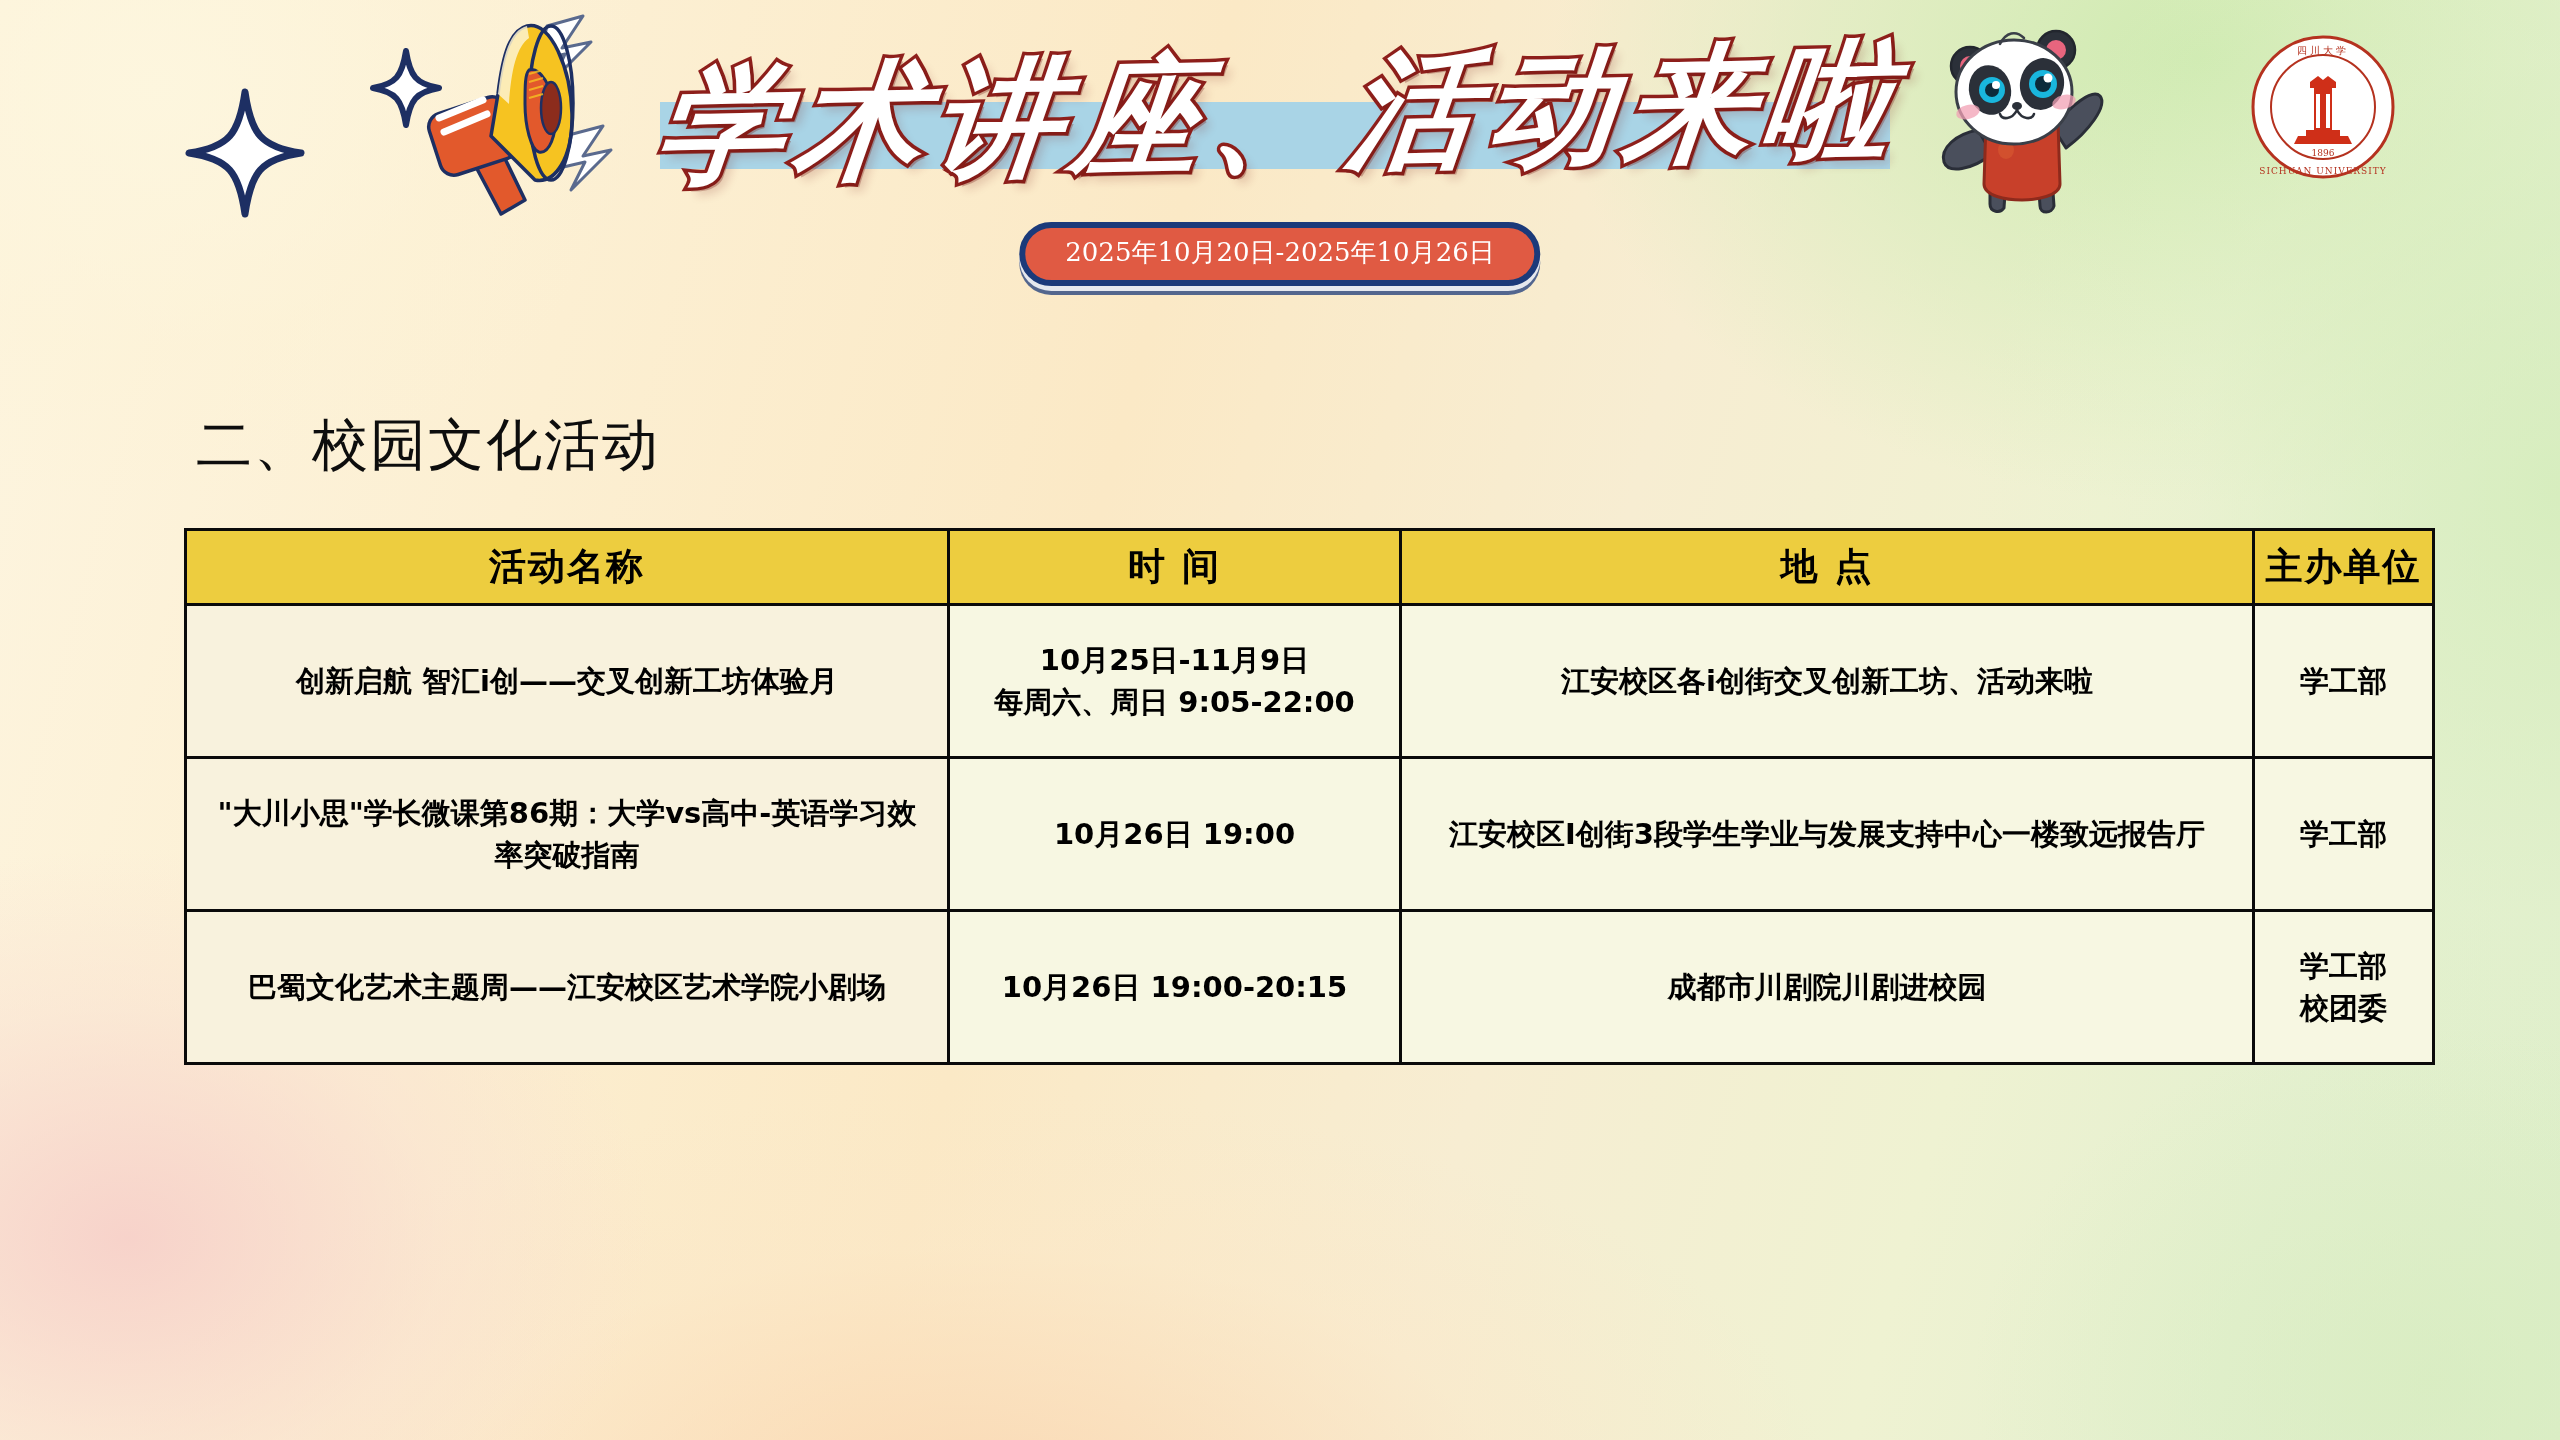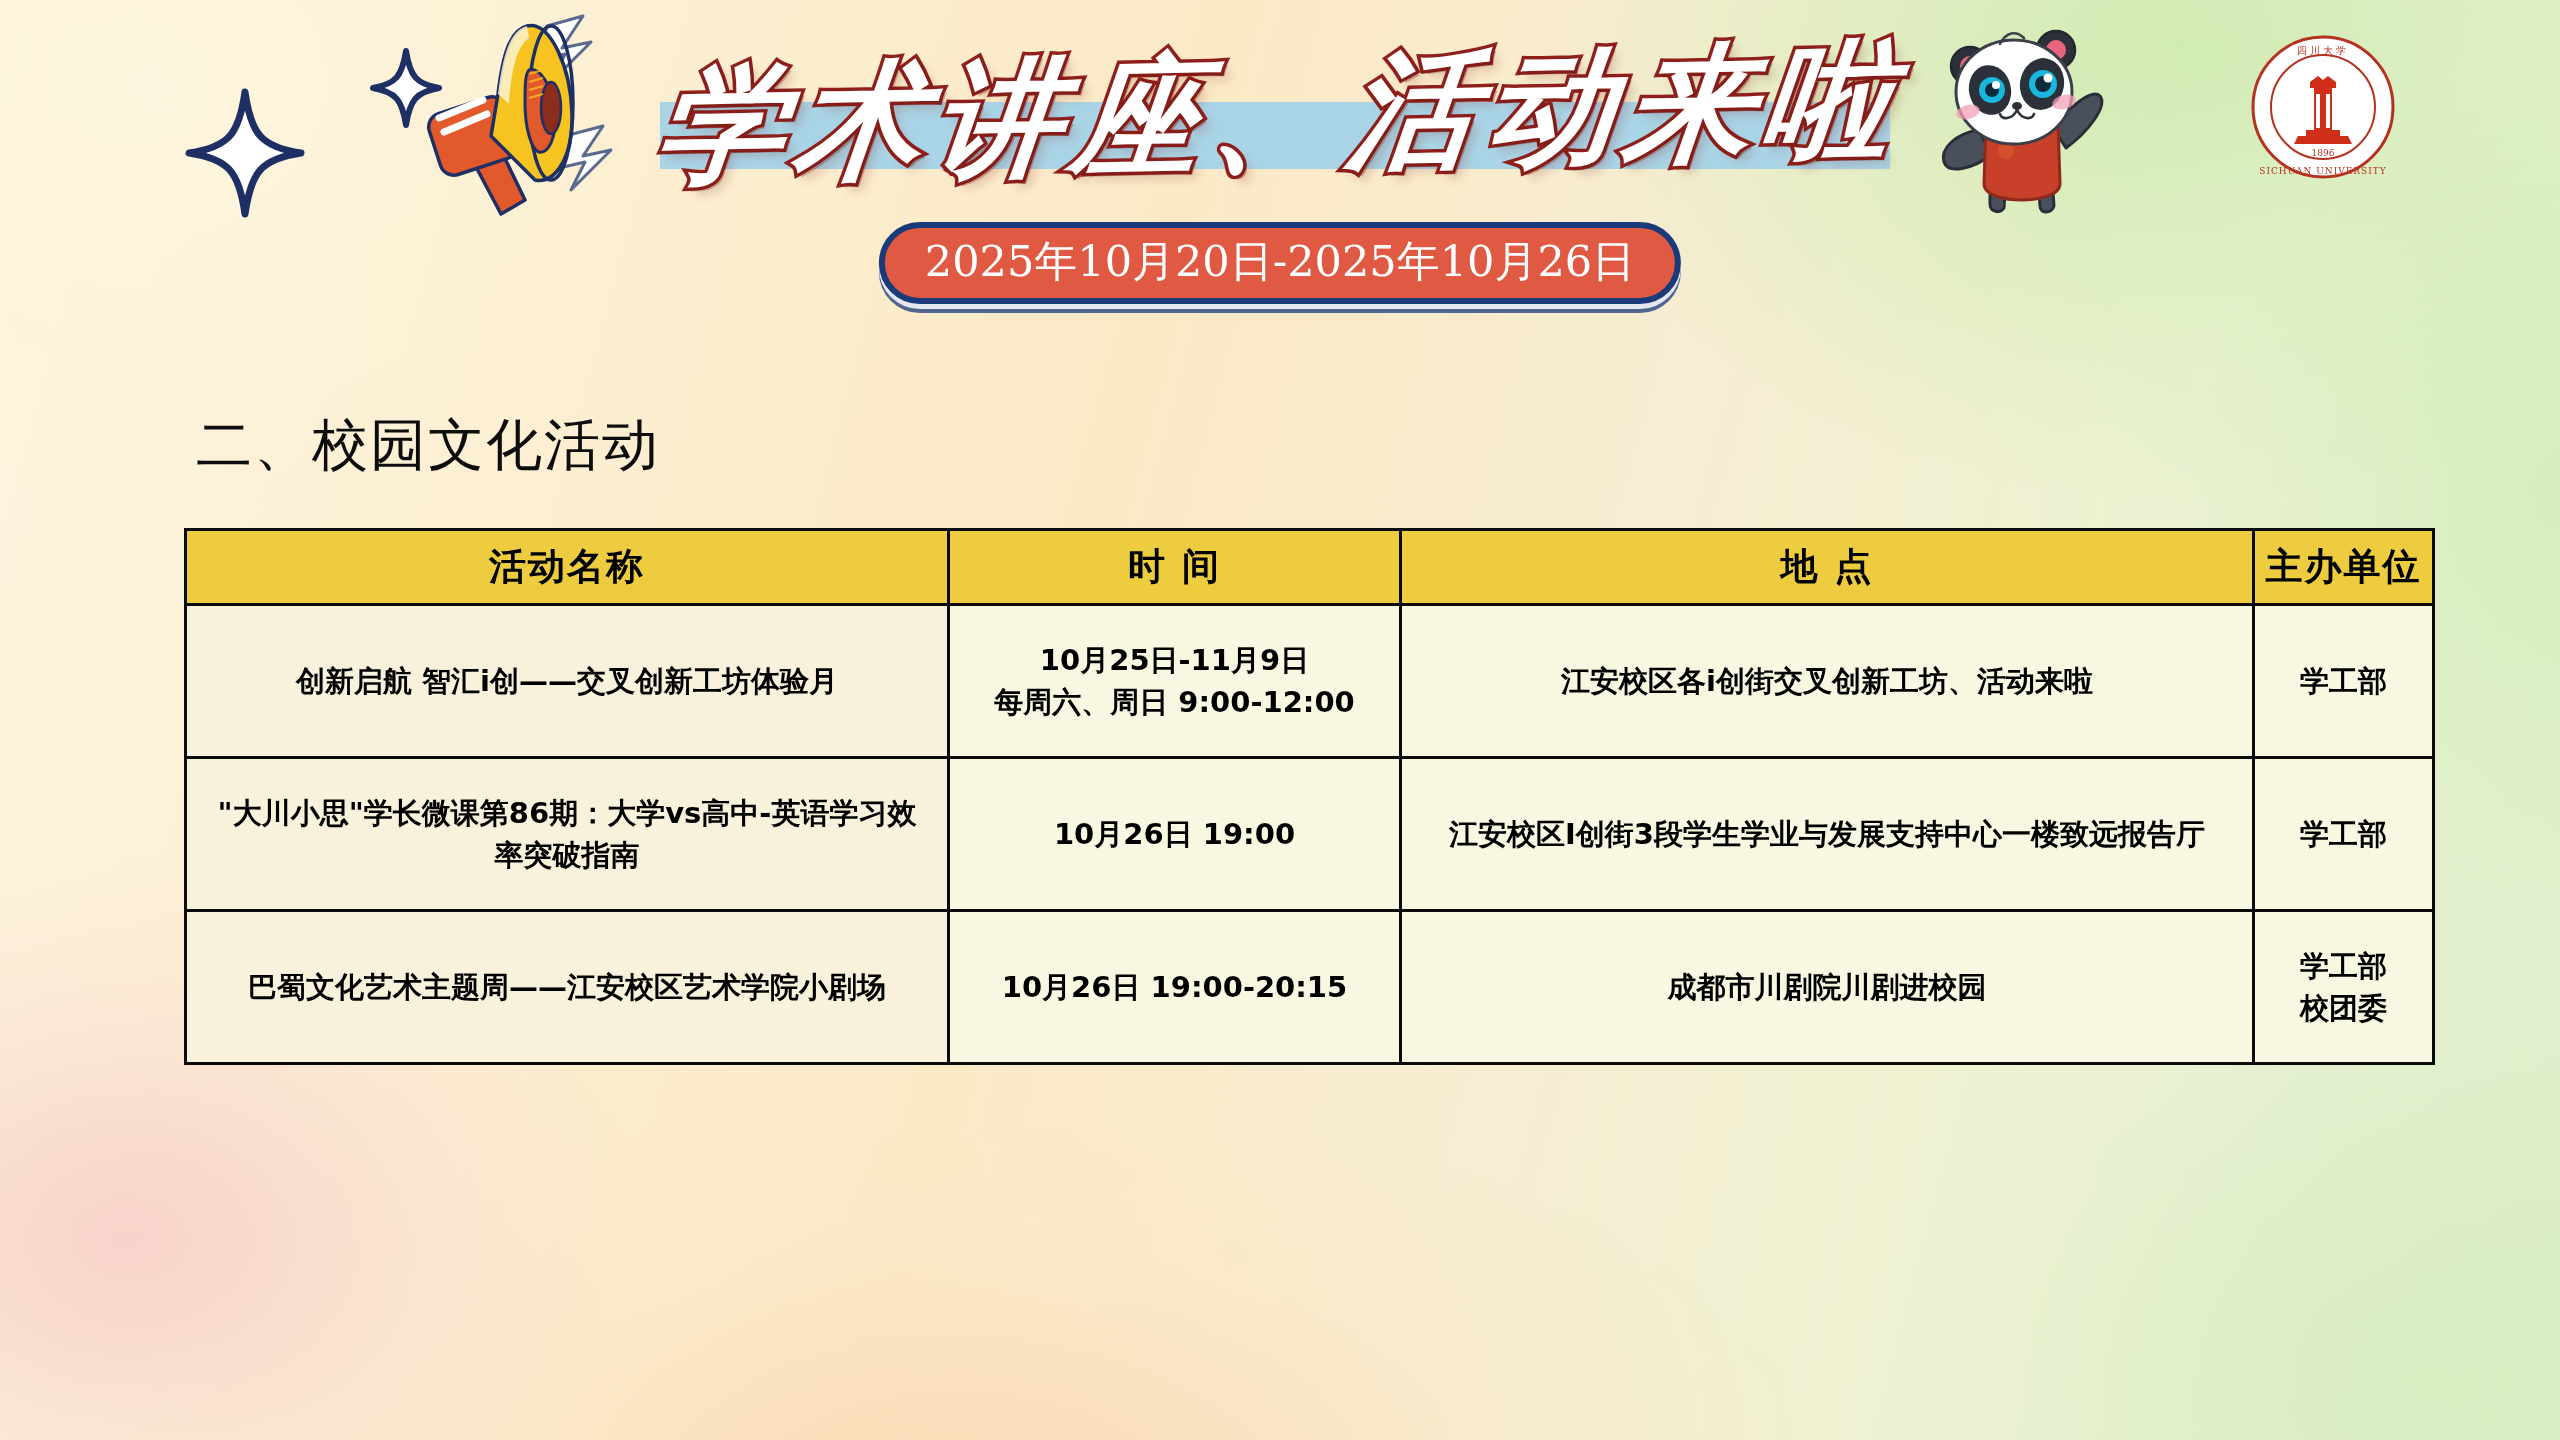--- a/index.html
+++ b/index.html
@@ -103,21 +103,21 @@
     left: 50%;
     transform: translateX(-50%);
     top: 222px;
     padding: 10px 40px 13px;
     background: #e05a43;
     border: 6px solid #1b3a7a;
     border-radius: 42px;
     box-shadow: 0 5px 0 0 rgba(255,255,255,0.85), 0 9px 0 0 rgba(27,58,122,0.75);
     color: #fff;
     font-family: "DejaVu Serif", "Liberation Serif", serif;
-    font-size: 43px;
+    font-size: 26px;
     line-height: 1.1;
     white-space: nowrap;
     letter-spacing: 0px;
   }
 
   
   .section-heading {
     position: absolute;
     left: 196px;
     top: 408px;
@@ -305,21 +305,21 @@
           <th>主办单位</th>
         </tr>
       </thead>
       <tbody id="schedule-body">
           <tr>
             <td class="col-name">
               <span class="cell-line">创新启航 智汇i创——交叉创新工坊体验月</span>
             </td>
             <td class="col-time">
               <span class="cell-line">10月25日-11月9日</span>
-              <span class="cell-line">每周六、周日 9:00-12:00</span>
+              <span class="cell-line">每周六、周日 9:05-22:00</span>
             </td>
             <td class="col-place">
               <span class="cell-line">江安校区各i创街交叉创新工坊、活动来啦</span>
             </td>
             <td class="col-org">
               <span class="cell-line">学工部</span>
             </td>
           </tr>
           <tr>
             <td class="col-name">

